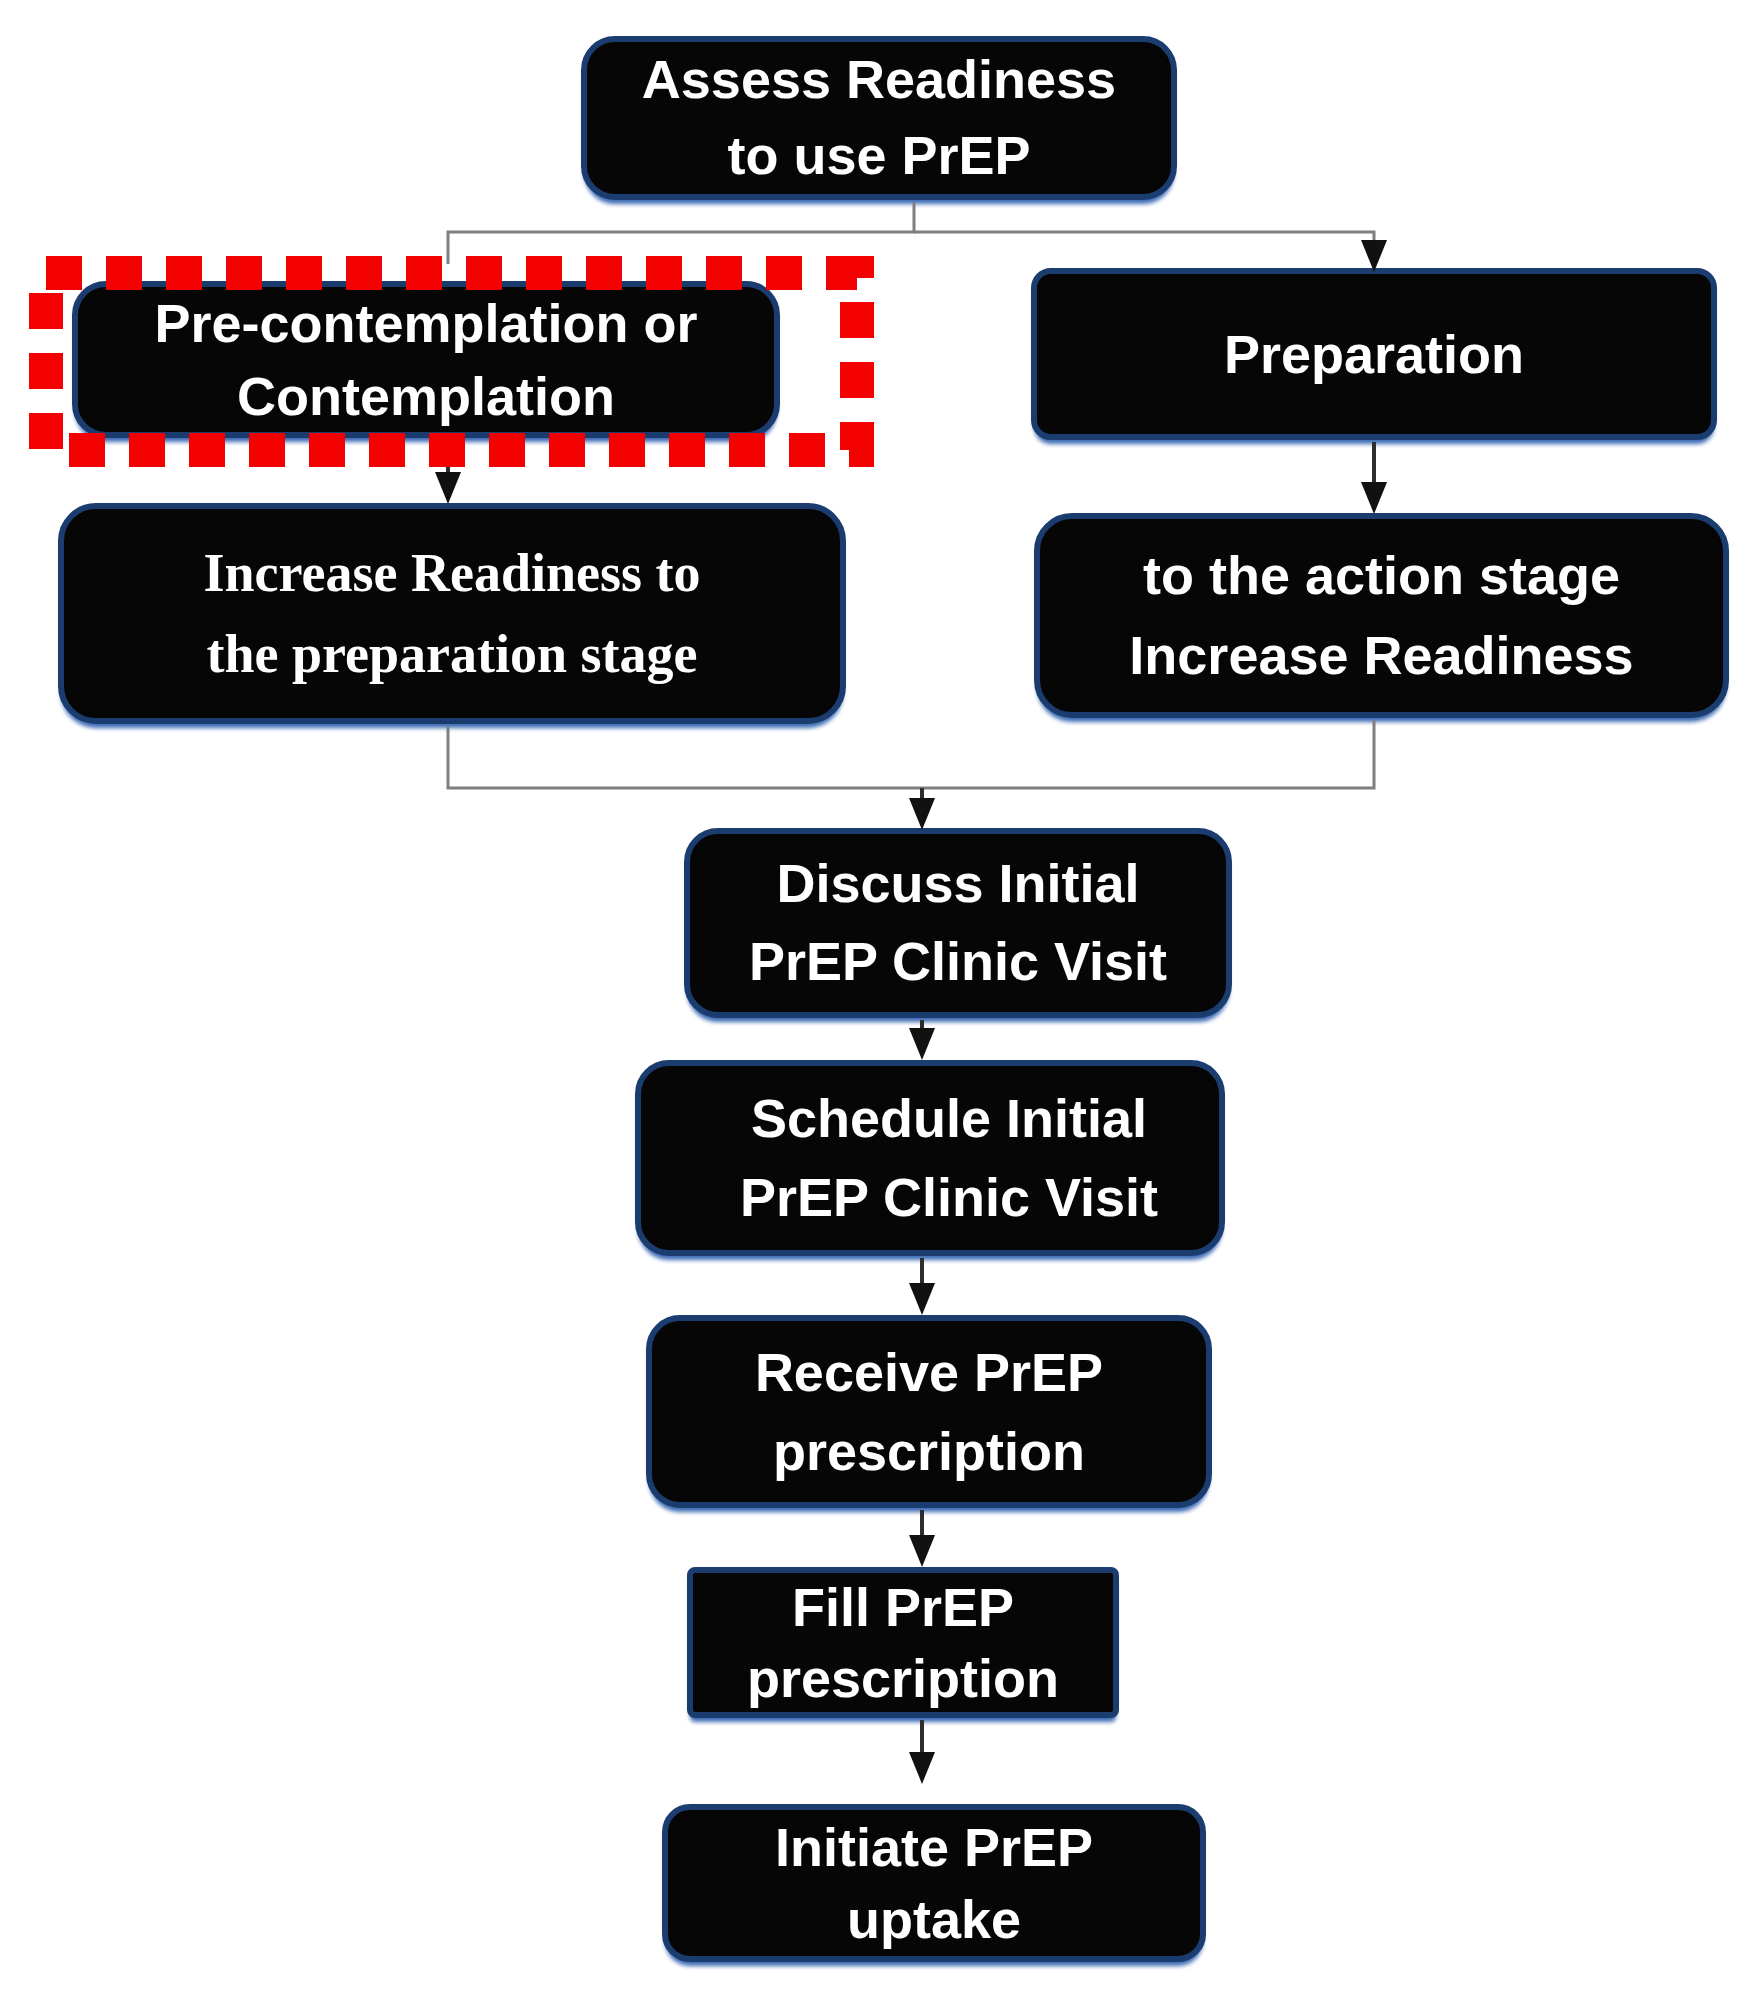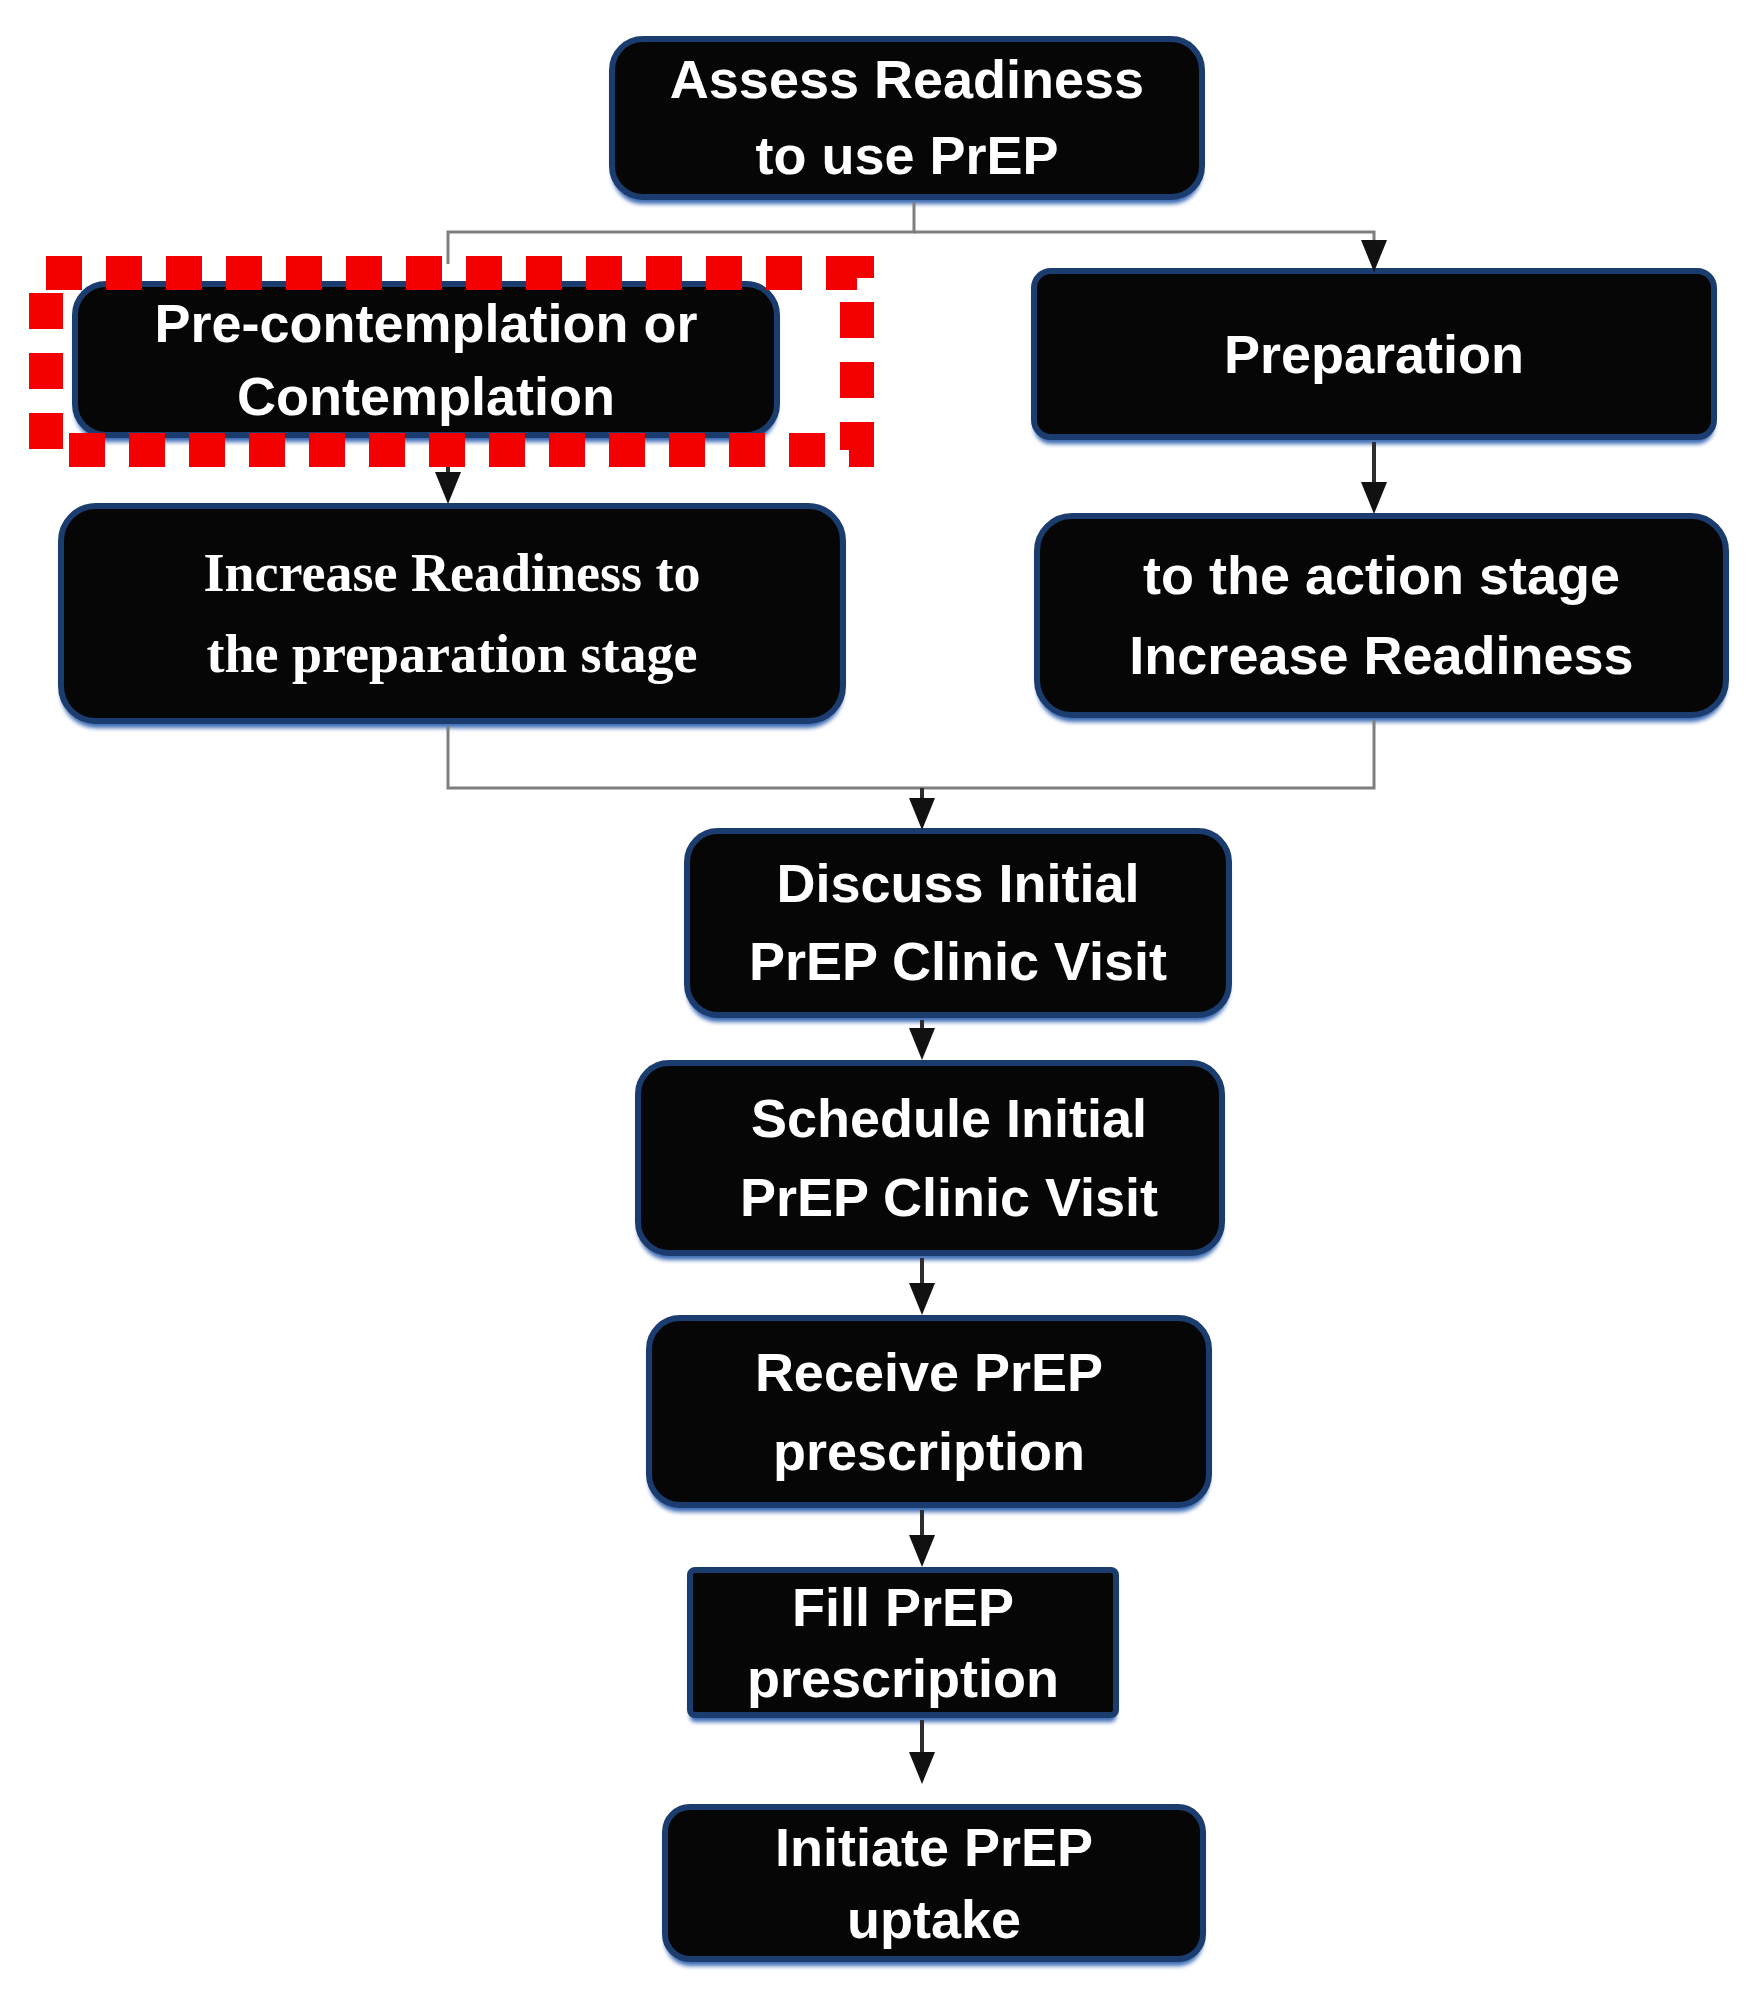--- a/index.html
+++ b/index.html
@@ -29,21 +29,21 @@
   .edges{
     position:absolute;left:0;top:0;width:1748px;height:2004px;
     z-index:2;pointer-events:none;
   }
 </style>
 </head>
 <body>
 
 <div class="canvas">
 
-  <div class="node" style="left:609px;top:36px;width:596px;height:164px;line-height:1.40;">
+  <div class="node" style="left:581px;top:36px;width:596px;height:164px;line-height:1.40;">
     <span>Assess Readiness</span>
     <span>to use PrEP</span>
   </div>
 
   <div class="node" style="left:72px;top:281px;width:708px;height:157px;line-height:1.34;">
     <span>Pre-contemplation or</span>
     <span>Contemplation</span>
   </div>
 
   <div class="node" style="left:1031px;top:268px;width:686px;height:172px;border-radius:20px;">

